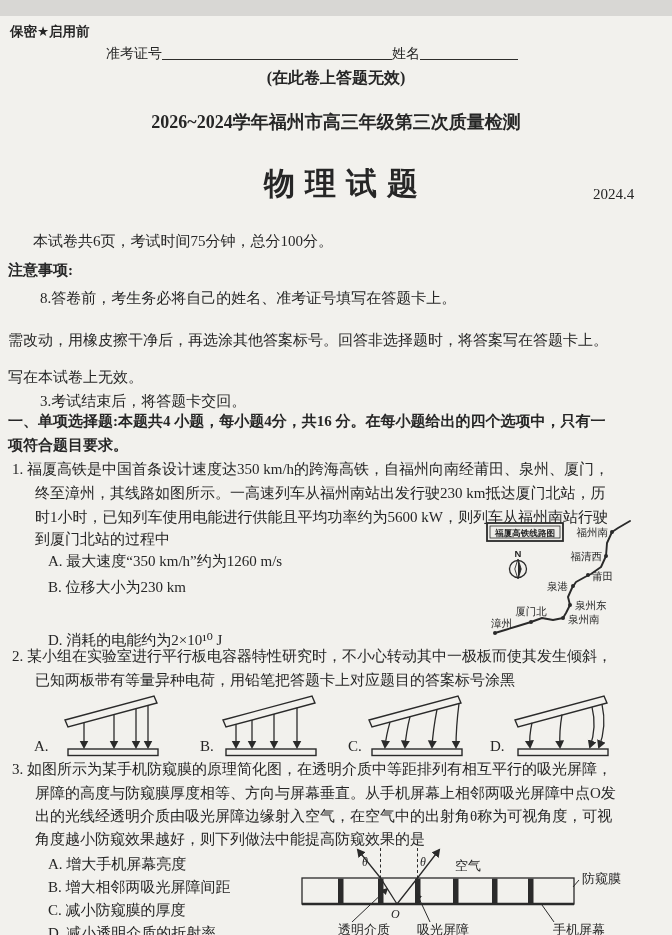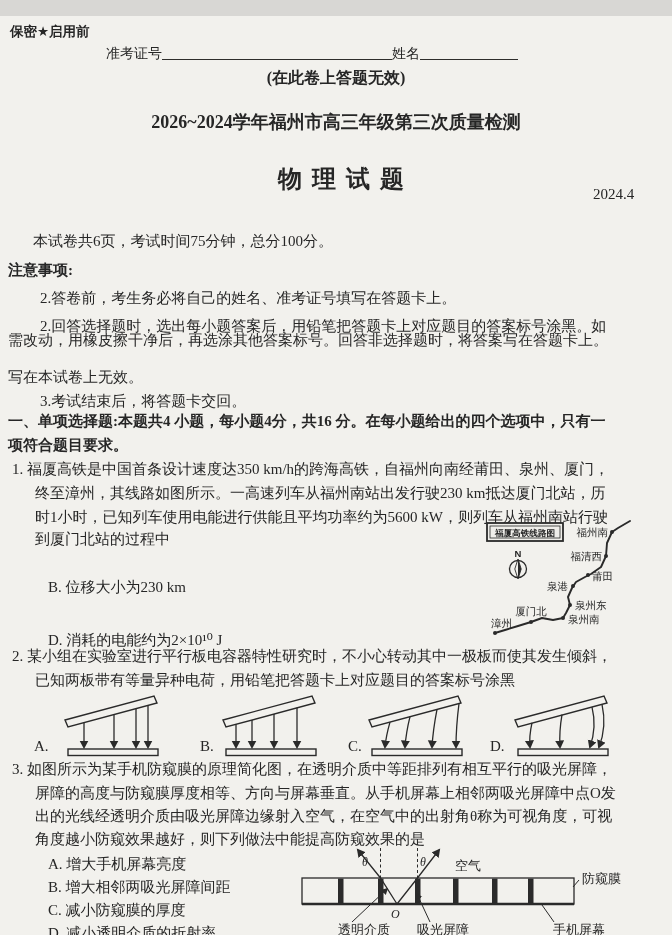--- a/index.html
+++ b/index.html
@@ -22,40 +22,40 @@
   <div class="abs b sans" style="left:10px;top:8px;font-size:13.5px;">保密★启用前</div>
 
   <div class="abs" style="left:106px;top:30px;font-size:14px;">
     <span>准考证号</span><span class="rule" style="width:230px;"></span><span>姓名</span><span class="rule" style="width:98px;"></span>
   </div>
 
   <div class="abs b center" style="top:53px;font-size:16px;">(在此卷上答题无效)</div>
 
   <div class="abs b center" style="top:96px;font-size:18px;">2026~2024学年福州市高三年级第三次质量检测</div>
 
-  <div class="abs b center" style="top:150px;font-size:24px;letter-spacing:10px;padding-left:20px;box-sizing:border-box;">物理试题</div>
+  <div class="abs b center" style="top:150px;font-size:31px;letter-spacing:10px;padding-left:20px;box-sizing:border-box;">物理试题</div>
 
   <div class="abs" style="left:593px;top:170px;font-size:15px;">2024.4</div>
 
   <div class="abs t15" style="left:33px;top:217px;">本试卷共6页，考试时间75分钟，总分100分。</div>
 
   <div class="abs b t15" style="left:8px;top:246px;">注意事项:</div>
-  <div class="abs t15" style="left:40px;top:274px;">2.答卷前，考生务必将自己的姓名、准考证号填写在答题卡上。</div>
-  <div class="abs t15" style="left:40px;top:302px;">2.回答选择题时，选出每小题答案后，用铅笔把答题卡上对应题目的答案标号涂黑。如</div>
+  <div class="abs t15" style="left:40px;top:274px;">8.答卷前，考生务必将自己的姓名、准考证号填写在答题卡上。</div>
   <div class="abs t15" style="left:8px;top:316px;">需改动，用橡皮擦干净后，再选涂其他答案标号。回答非选择题时，将答案写在答题卡上。</div>
   <div class="abs t15" style="left:8px;top:353px;">写在本试卷上无效。</div>
   <div class="abs t15" style="left:40px;top:377px;text-align:center;">3.考试结束后，将答题卡交回。</div>
 
   <div class="abs b t15" style="left:8px;top:397px;">一、单项选择题:本题共4 小题，每小题4分，共16 分。在每小题给出的四个选项中，只有一</div>
   <div class="abs b t15" style="left:8px;top:421px;">项符合题目要求。</div>
 
   <div class="abs t15" style="left:12px;top:445px;">1. 福厦高铁是中国首条设计速度达350 km/h的跨海高铁，自福州向南经莆田、泉州、厦门，</div>
   <div class="abs t15" style="left:35px;top:469px;">终至漳州，其线路如图所示。一高速列车从福州南站出发行驶230 km抵达厦门北站，历</div>
   <div class="abs t15" style="left:35px;top:493px;">时1小时，已知列车使用电能进行供能且平均功率约为5600 kW，则列车从福州南站行驶</div>
   <div class="abs t15" style="left:35px;top:515px;">到厦门北站的过程中</div>
+  <div class="abs t15" style="left:48px;top:537px;">A. 最大速度“350 km/h”约为1260 m/s</div>
   <div class="abs t15" style="left:48px;top:563px;">B. 位移大小为230 km</div>
   <div class="abs t15" style="left:48px;top:616px;">D. 消耗的电能约为2×10¹⁰ J</div>
 
   <svg class="abs" style="left:478px;top:502px;" width="194" height="126" viewBox="0 0 194 126">
     <defs>
       <marker id="arr" markerWidth="8" markerHeight="8" refX="5" refY="3.5" orient="auto">
         <path d="M0,0 L6.5,3.5 L0,7 Z" fill="#2a2a2a"></path>
       </marker>
     </defs>
 

